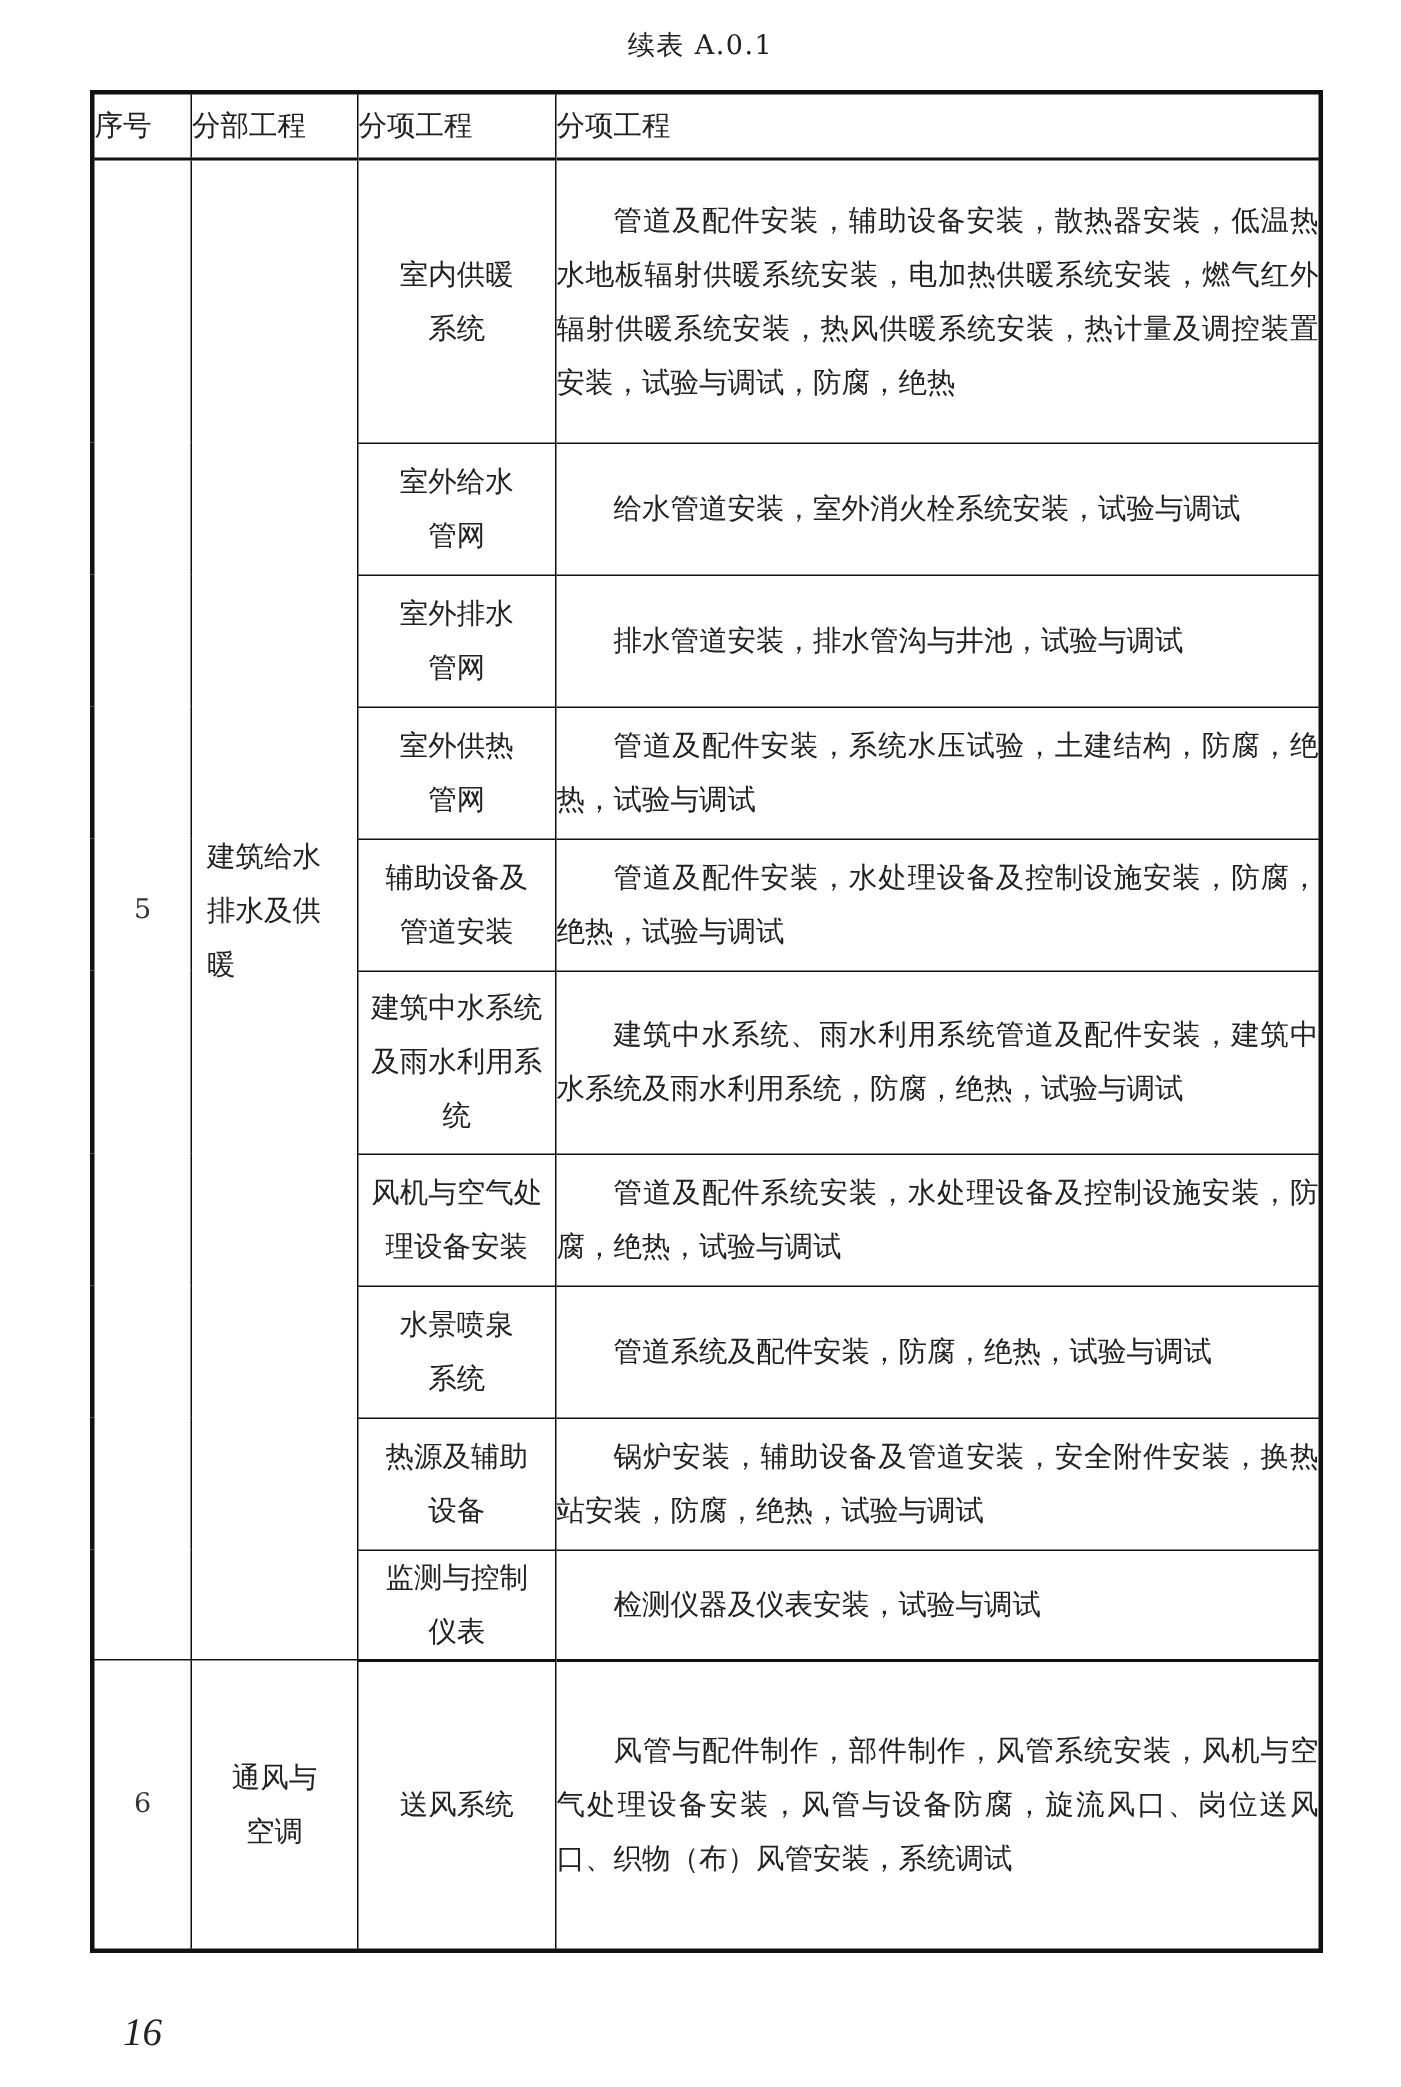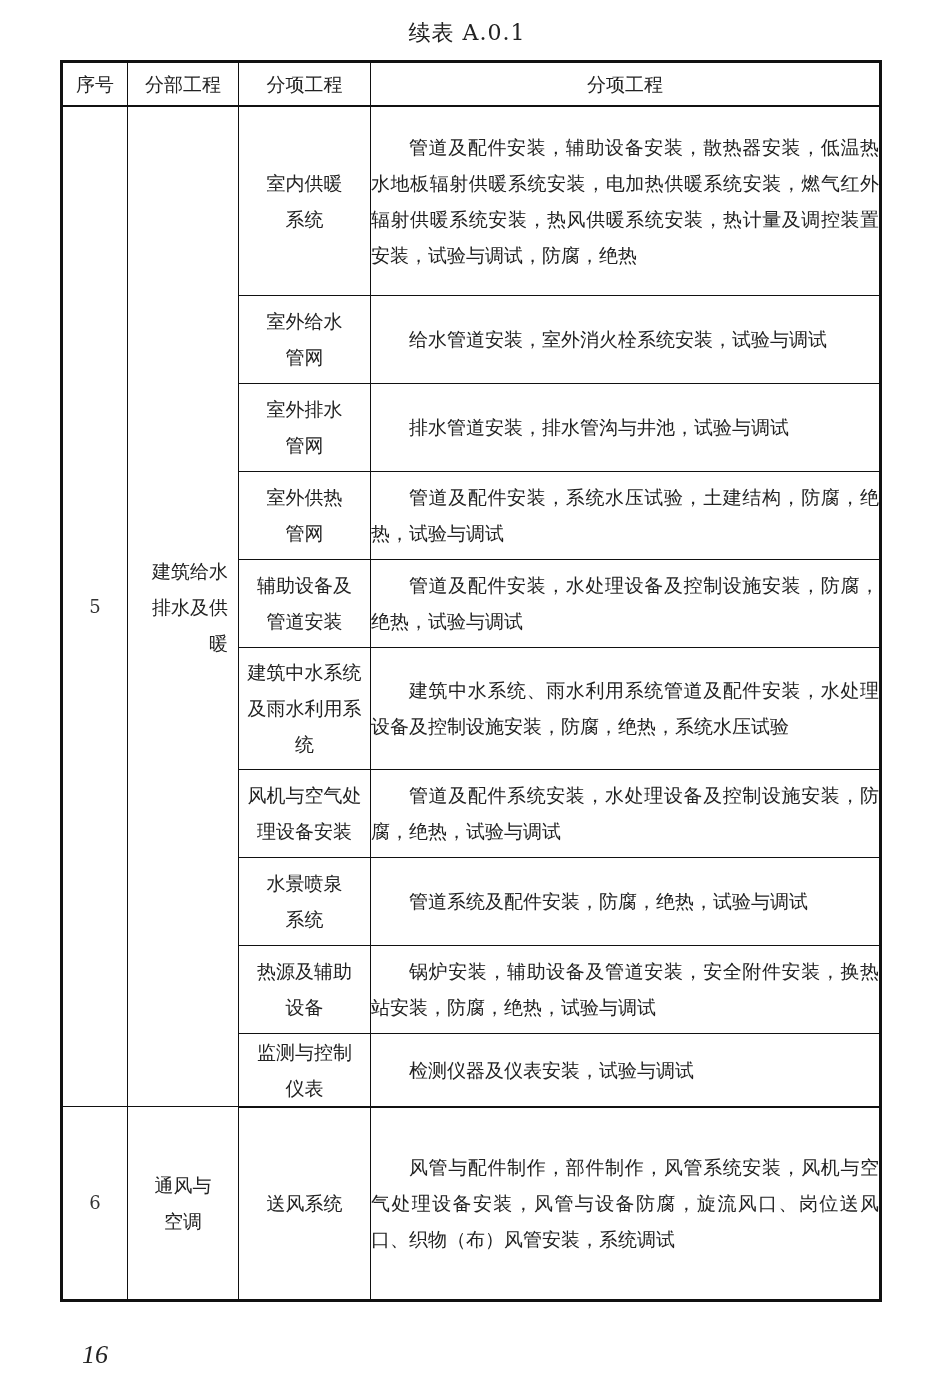--- a/index.html
+++ b/index.html
@@ -3,38 +3,38 @@
 <meta charset="utf-8">
 <style>
   html, body { margin: 0; padding: 0; background: #ffffff; }
   body {
     width: 934px; height: 1391px; position: relative; overflow: hidden;
     font-family: "DejaVu Serif", "Liberation Serif", serif;
     color: #222222;
   }
   .caption {
     position: absolute; top: 18px; left: 0; width: 934px;
-    text-align: center; font-size: 22px; letter-spacing: 1px; color: #222;
+    text-align: center; font-size: 18px; letter-spacing: 1px; color: #222;
   }
   table.spec {
     position: absolute; left: 60px; top: 60px;
     width: 819px;
     border-collapse: collapse;
     border: 3px solid #111;
     table-layout: fixed;
     font-size: 19px;
     line-height: 36px;
   }
   table.spec th, table.spec td {
     border: 1.5px solid #111;
     padding: 0;
     vertical-align: middle;
   }
   table.spec th {
-    font-weight: normal; height: 42px; text-align: center;
+    font-weight: normal; height: 42px; text-align: left;
     border-bottom: 2.5px solid #111;
   }
   col.c1 { width: 66px; }
   col.c2 { width: 111px; }
   col.c3 { width: 132px; }
   col.c4 { width: 510px; }
   td.seq { text-align: center; font-size: 18px; color: #333; }
   td.div { text-align: center; padding: 0 6px; }
   td.sub { text-align: center; padding: 0 4px; }
   td.items {
@@ -65,21 +65,21 @@
     <tr>
       <th>序号</th>
       <th>分部工程</th>
       <th>分项工程</th>
       <th>分项工程</th>
     </tr>
   </thead>
   <tbody>
     <tr style="height:189px">
       <td class="seq" rowspan="10">5</td>
-      <td class="div" rowspan="10"><span style="display:inline-block;width:90px;text-align:right">建筑给水排水及供暖</span></td>
+      <td class="div" rowspan="10"><span style="display:inline-block;width:90px;text-align:left">建筑给水排水及供暖</span></td>
       <td class="sub"><span style="display:inline-block;width:80px">室内供暖系统</span></td>
       <td class="items">管道及配件安装，辅助设备安装，散热器安装，低温热水地板辐射供暖系统安装，电加热供暖系统安装，燃气红外辐射供暖系统安装，热风供暖系统安装，热计量及调控装置安装，试验与调试，防腐，绝热</td>
     </tr>
     <tr style="height:88px">
       <td class="sub"><span style="display:inline-block;width:80px">室外给水管网</span></td>
       <td class="items">给水管道安装，室外消火栓系统安装，试验与调试</td>
     </tr>
     <tr style="height:88px">
       <td class="sub"><span style="display:inline-block;width:80px">室外排水管网</span></td>
       <td class="items">排水管道安装，排水管沟与井池，试验与调试</td>
@@ -87,21 +87,21 @@
     <tr style="height:88px">
       <td class="sub"><span style="display:inline-block;width:80px">室外供热管网</span></td>
       <td class="items">管道及配件安装，系统水压试验，土建结构，防腐，绝热，试验与调试</td>
     </tr>
     <tr style="height:88px">
       <td class="sub"><span style="display:inline-block;width:100px">辅助设备及管道安装</span></td>
       <td class="items">管道及配件安装，水处理设备及控制设施安装，防腐，绝热，试验与调试</td>
     </tr>
     <tr style="height:122px">
       <td class="sub"><span style="display:inline-block;width:122px">建筑中水系统及雨水利用系统</span></td>
-      <td class="items">建筑中水系统、雨水利用系统管道及配件安装，水处理设备及控制设施安装，防腐，绝热，系统水压试验</td>
+      <td class="items">建筑中水系统、雨水利用系统管道及配件安装，建筑中水系统及雨水利用系统，防腐，绝热，试验与调试</td>
     </tr>
     <tr style="height:88px">
       <td class="sub"><span style="display:inline-block;width:122px">风机与空气处理设备安装</span></td>
       <td class="items">管道及配件系统安装，水处理设备及控制设施安装，防腐，绝热，试验与调试</td>
     </tr>
     <tr style="height:88px">
       <td class="sub"><span style="display:inline-block;width:80px">水景喷泉系统</span></td>
       <td class="items">管道系统及配件安装，防腐，绝热，试验与调试</td>
     </tr>
     <tr style="height:88px">

